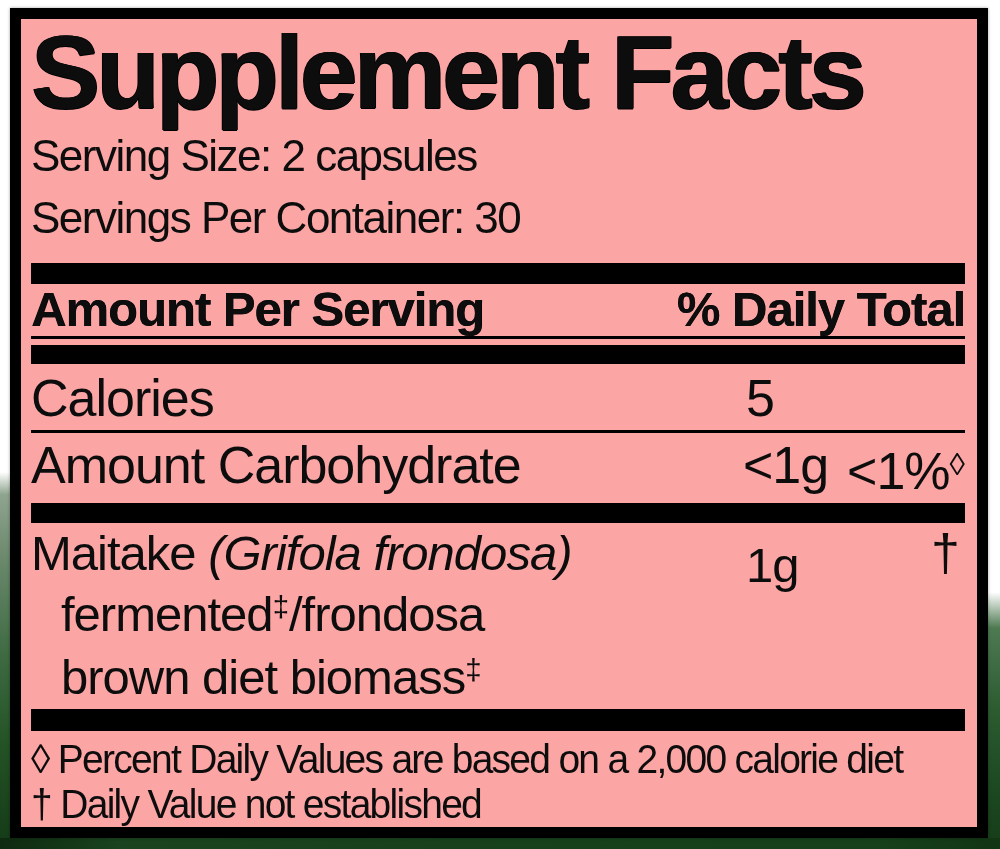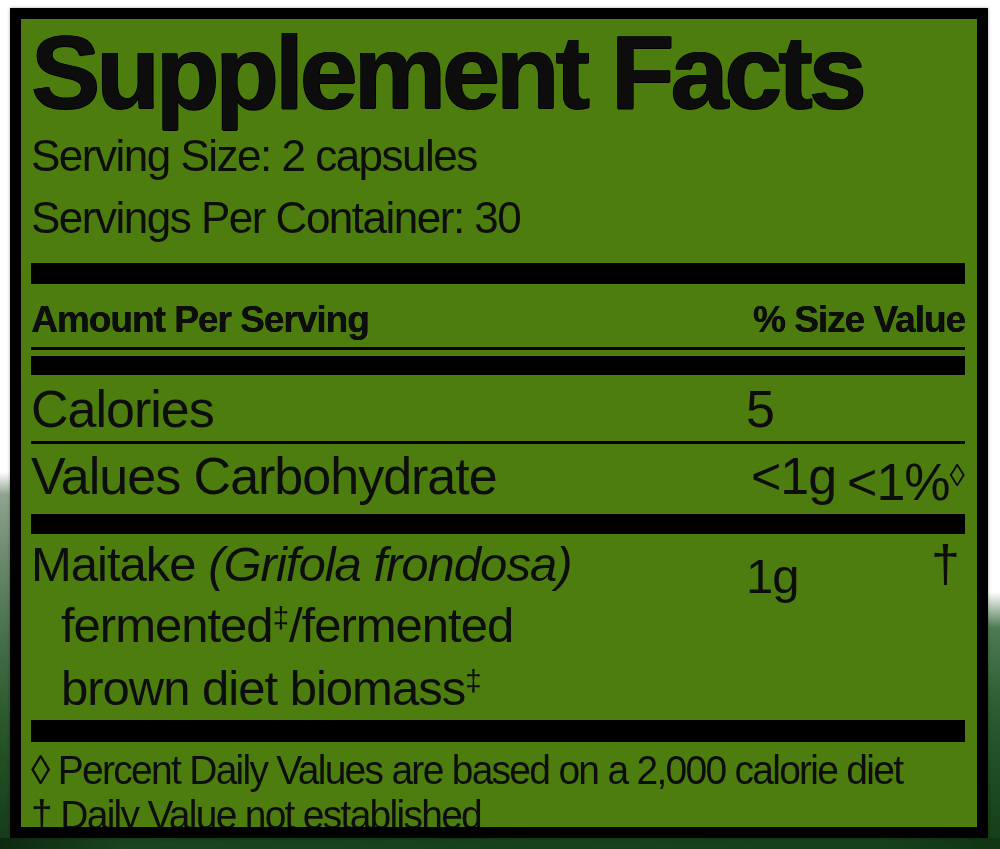--- a/index.html
+++ b/index.html
@@ -26,21 +26,21 @@
   }
   .bg-bottom {
     position: absolute; left: 0; bottom: 0; width: 100%; height: 11px;
     background: linear-gradient(90deg, #0e2a10 0%, #1a431e 12%, #17411b 55%, #16401a 88%, #123514 100%);
   }
 
   
   .label {
     position: absolute; left: 10px; top: 8px;
     width: 978px; height: 830px;
-    background: #4d7c0f;
+    background: #fca5a5;
     border: 11px solid #000;
     box-shadow: 0 0 3px rgba(0,0,0,0.35);
     padding: 0 12px 0 10px;
     overflow: hidden;
   }
 
   .title {
     margin-top: 0;
     font-size: 104px;
     font-weight: bold;
@@ -57,41 +57,41 @@
     white-space: nowrap;
   }
 
   .bar { background: #000; width: 100%; }
   .bar-1 { height: 21px; margin-top: 14px; }
   .bar-2 { height: 20px; margin-top: 4px; }
   .bar-3 { height: 22px; margin-top: 4px; }
 
   .header-row {
     display: flex; justify-content: space-between; align-items: flex-start;
-    padding: 11px 0 2px 0;
-    font-size: 37px; font-weight: bold; letter-spacing: -1px;
+    padding: 0 0 2px 0;
+    font-size: 49px; font-weight: bold; letter-spacing: -1px;
     line-height: 50px;
     text-shadow: 0.4px 0 0 #000;
   }
 
   .double-rule { border-top: 3px solid #000; padding-top: 6px; }
   .double-rule .inner { height: 19px; background: #000; }
 
   .rule-thin { border-top: 3px solid #000; }
 
   .row {
     position: relative;
     font-size: 52px; letter-spacing: -1px; line-height: 52px;
   }
   .row-calories { padding: 8px 0 6px 0; }
   .row-carb { padding: 6px 0 8px 0; }
   .amount-col { position: absolute; left: 715px; top: inherit; }
   .row-calories .amount-col { top: 8px; }
   .row-carb .dv-col { position: absolute; right: 0; top: 6px; }
-  .row-carb .amount-col { top: 6px; left: 712px; margin-left: 8px; }
+  .row-carb .amount-col { top: 6px; left: 712px; }
   sup.sym { font-size: 60%; vertical-align: 14px; letter-spacing: 0; }
 
   .ingredient { position: relative; padding-top: 4px; font-size: 49px; letter-spacing: -1px; }
   .ingredient .line1 { line-height: 52px; }
   .ingredient .latin { font-style: italic; }
   .ingredient .amount-col { top: 16px; }
   .ingredient .dagger-col { position: absolute; right: 6px; top: 4px; font-size: 52px; }
   .ingredient .cont { line-height: 55px; padding-left: 30px; white-space: nowrap; }
 
   .footnote {
@@ -114,49 +114,49 @@
 
   <div class="title">Supplement Facts</div>
 
   <div class="serving-line">Serving Size: 2 capsules</div>
   <div class="serving-line">Servings Per Container: 30</div>
 
   <div class="bar bar-1"></div>
 
   <div class="header-row">
     <span>Amount Per Serving</span>
-    <span>% Size Value</span>
+    <span>% Daily Total</span>
   </div>
 
   <div class="double-rule">
     <div class="inner"></div>
   </div>
 
   <div class="row row-calories">
     <span>Calories</span>
     <span class="amount-col">5</span>
   </div>
 
   <div class="rule-thin"></div>
 
   <div class="row row-carb">
-    <span>Values Carbohydrate</span>
+    <span>Amount Carbohydrate</span>
     <span class="amount-col">&lt;1g</span>
     <span class="dv-col"><span>&lt;1%</span><sup class="sym">◊</sup></span>
   </div>
 
   <div class="bar bar-2"></div>
 
   <div class="ingredient">
     <div class="line1">
       <span>Maitake </span><span class="latin">(Grifola frondosa)</span>
       <span class="amount-col">1g</span>
       <span class="dagger-col">†</span>
     </div>
-    <div class="cont"><span>fermented</span><sup class="sym">‡</sup><span>/fermented</span></div>
+    <div class="cont"><span>fermented</span><sup class="sym">‡</sup><span>/frondosa</span></div>
     <div class="cont"><span>brown diet biomass</span><sup class="sym">‡</sup></div>
   </div>
 
   <div class="bar bar-3"></div>
 
   <div class="footnote footnote-1"><span class="fn-sym">◊</span><span>Percent Daily Values are based on a 2,000 calorie diet</span></div>
   <div class="footnote"><span class="fn-sym">†</span><span>Daily Value not established</span></div>
 
 </div>
 

